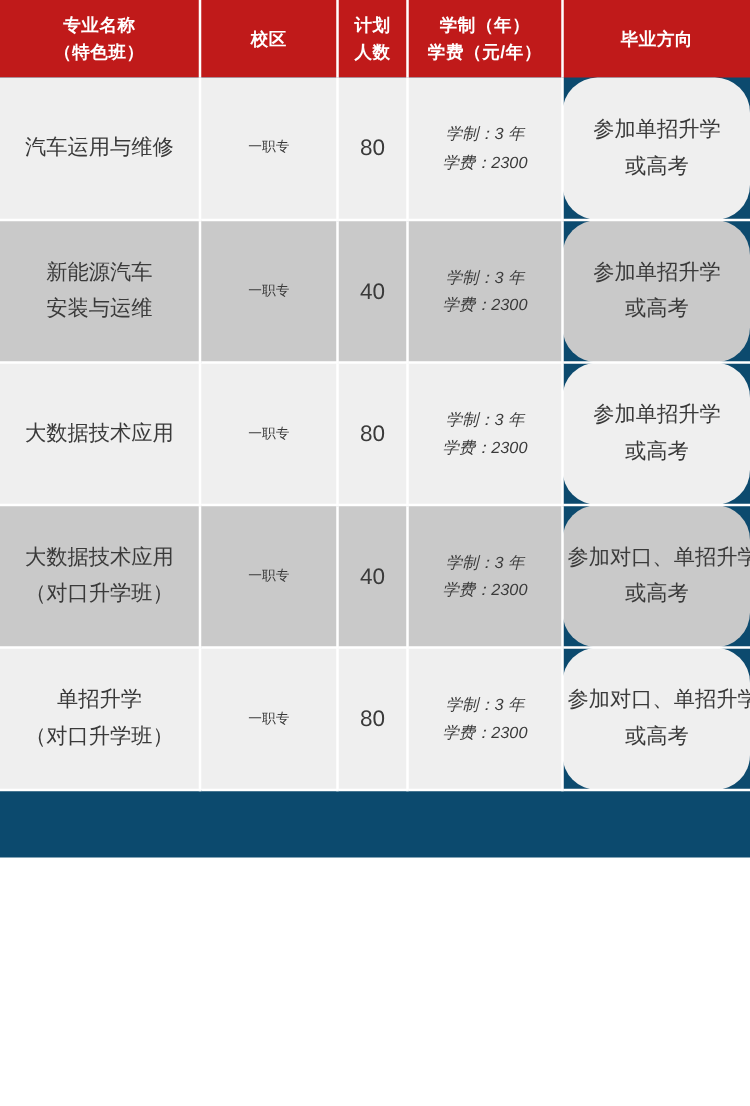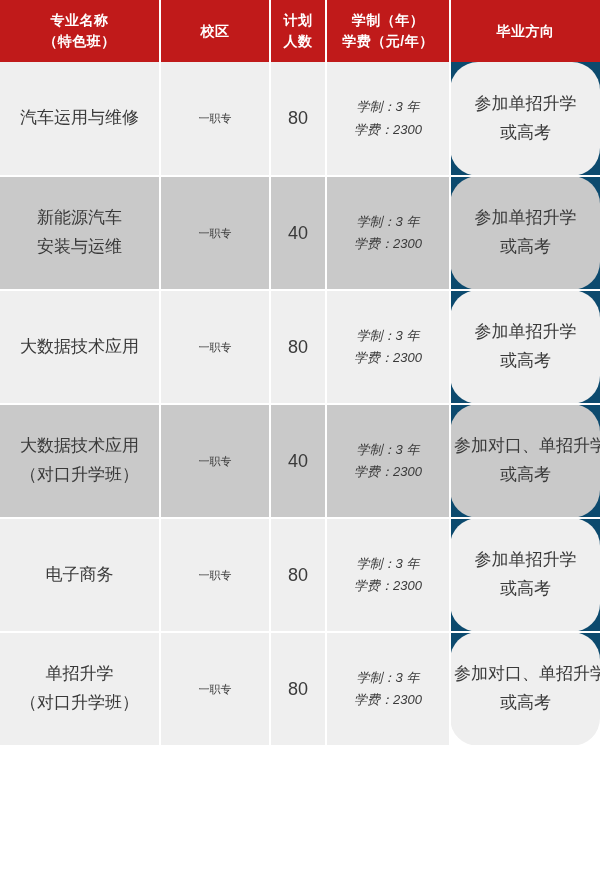--- a/index.html
+++ b/index.html
@@ -180,39 +180,20 @@
         <td class="col-fee">
           <span class="ln">学制：3 年</span>
           <span class="ln">学费：2300</span>
         </td>
         <td class="col-dir">
           <span class="ln">参加对口、单招升学</span>
           <span class="ln">或高考</span>
         </td>
       </tr>
 
-      <tr class="row-light">
-        <td class="col-name">
-          <span class="ln">电子商务</span>
-        </td>
-        <td>
-          <span class="ln">一职专</span>
-        </td>
-        <td class="col-count">
-          <span class="ln">80</span>
-        </td>
-        <td class="col-fee">
-          <span class="ln">学制：3 年</span>
-          <span class="ln">学费：2300</span>
-        </td>
-        <td class="col-dir">
-          <span class="ln">参加单招升学</span>
-          <span class="ln">或高考</span>
-        </td>
-      </tr>
 
 
       <tr class="row-light">
         <td class="col-name">
           <span class="ln">单招升学</span>
           <span class="ln">（对口升学班）</span>
         </td>
         <td>
           <span class="ln">一职专</span>
         </td>

